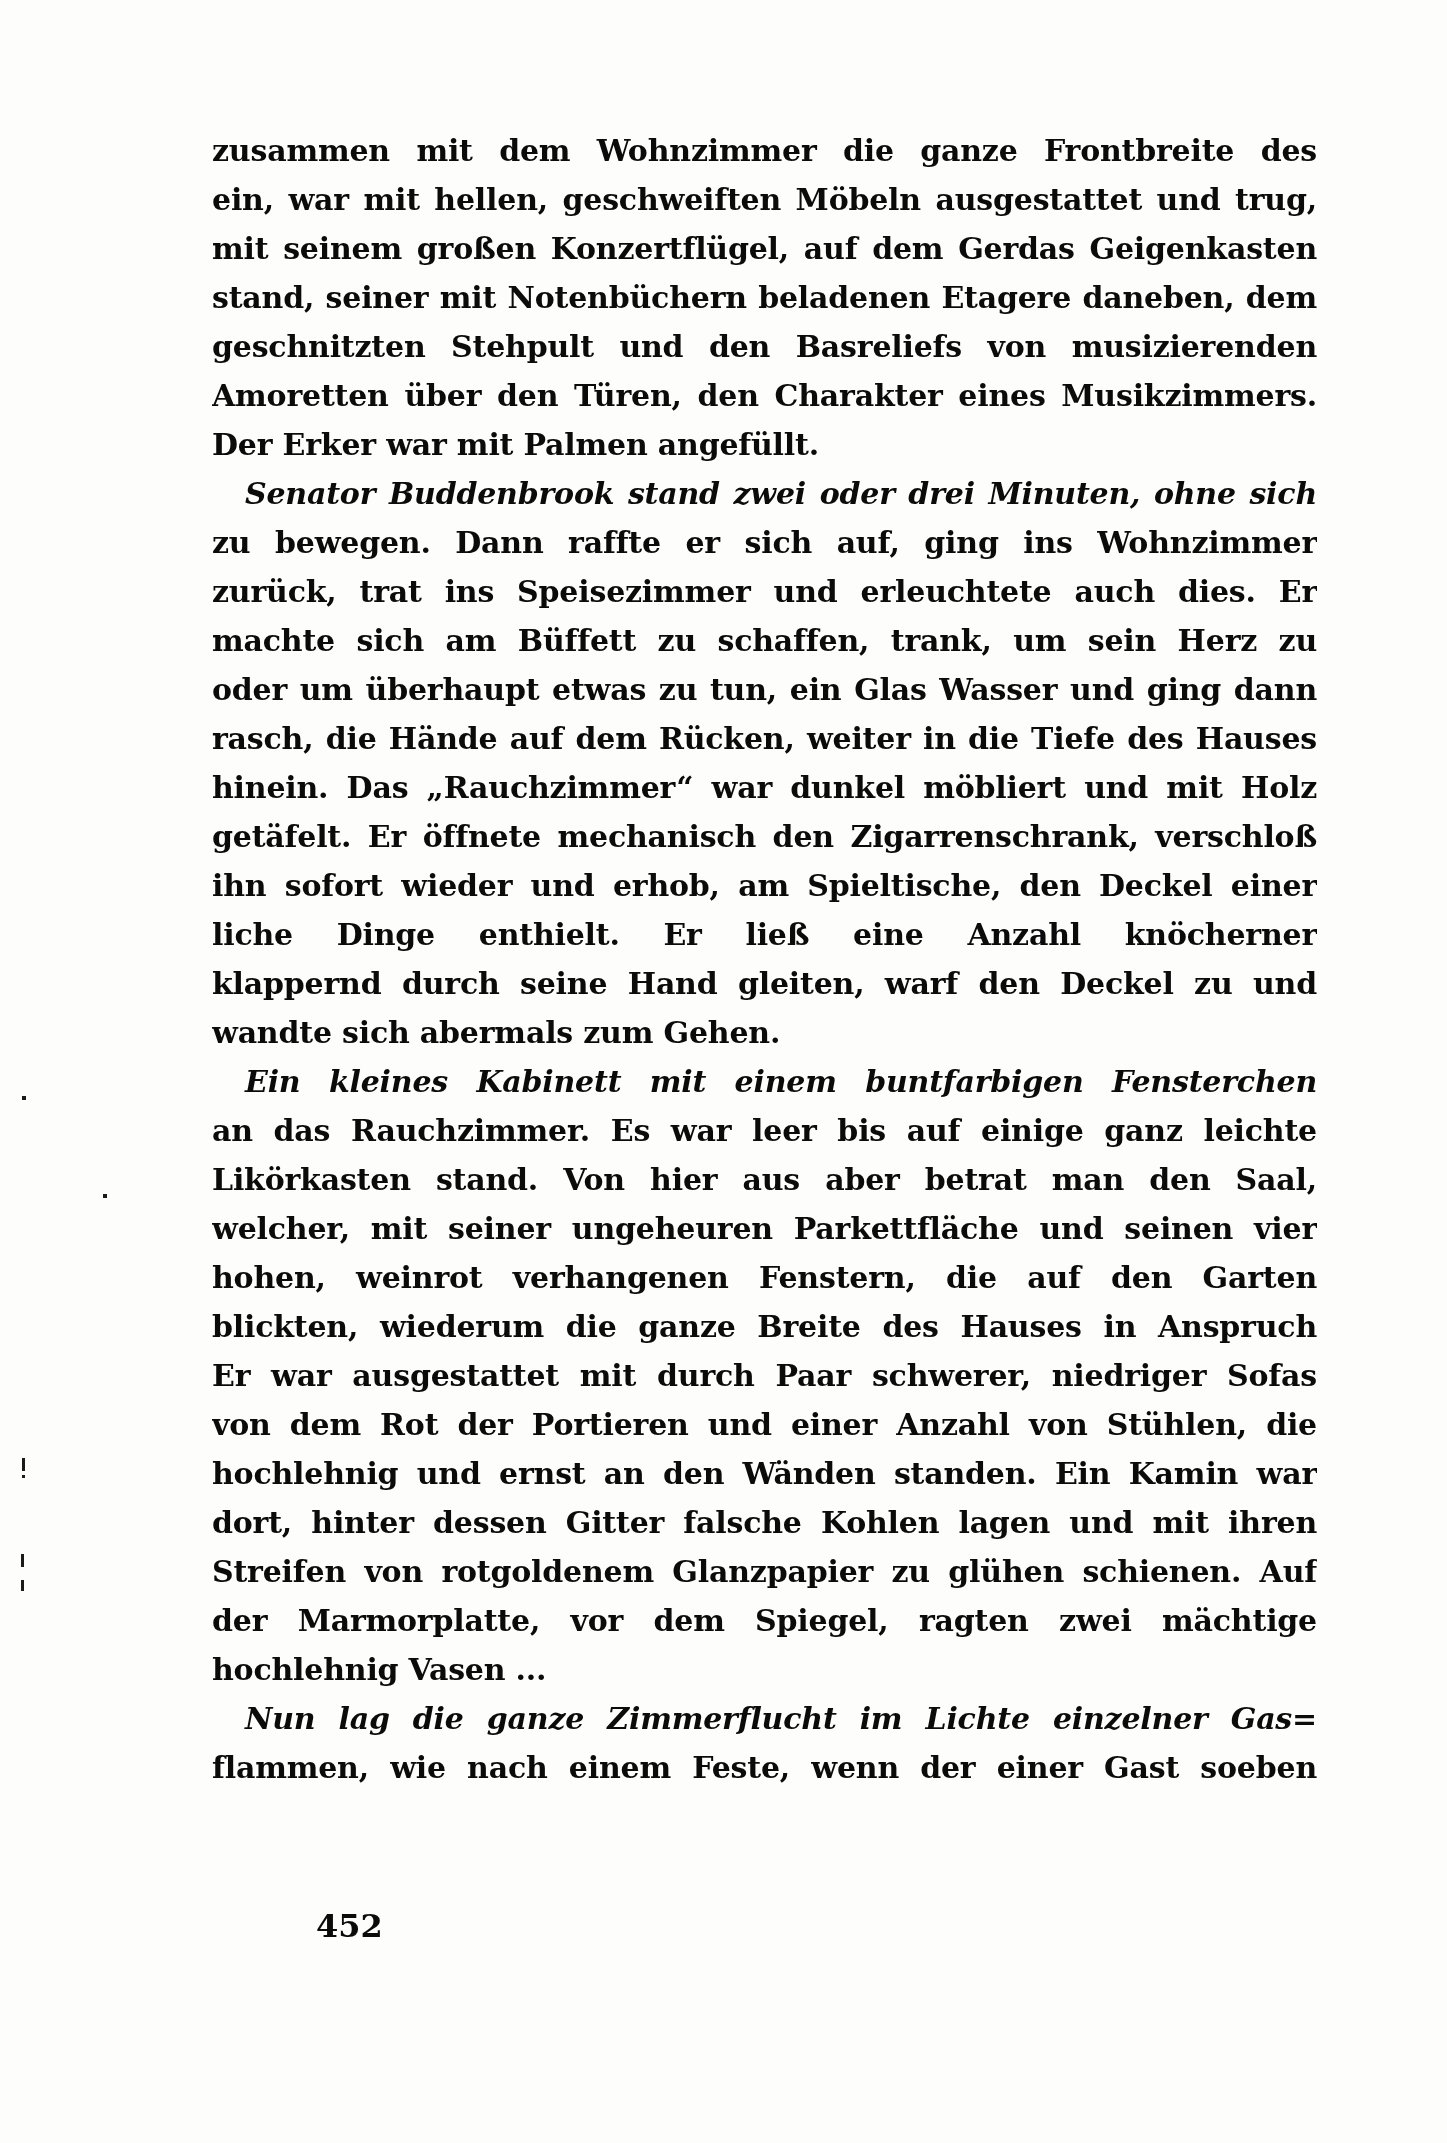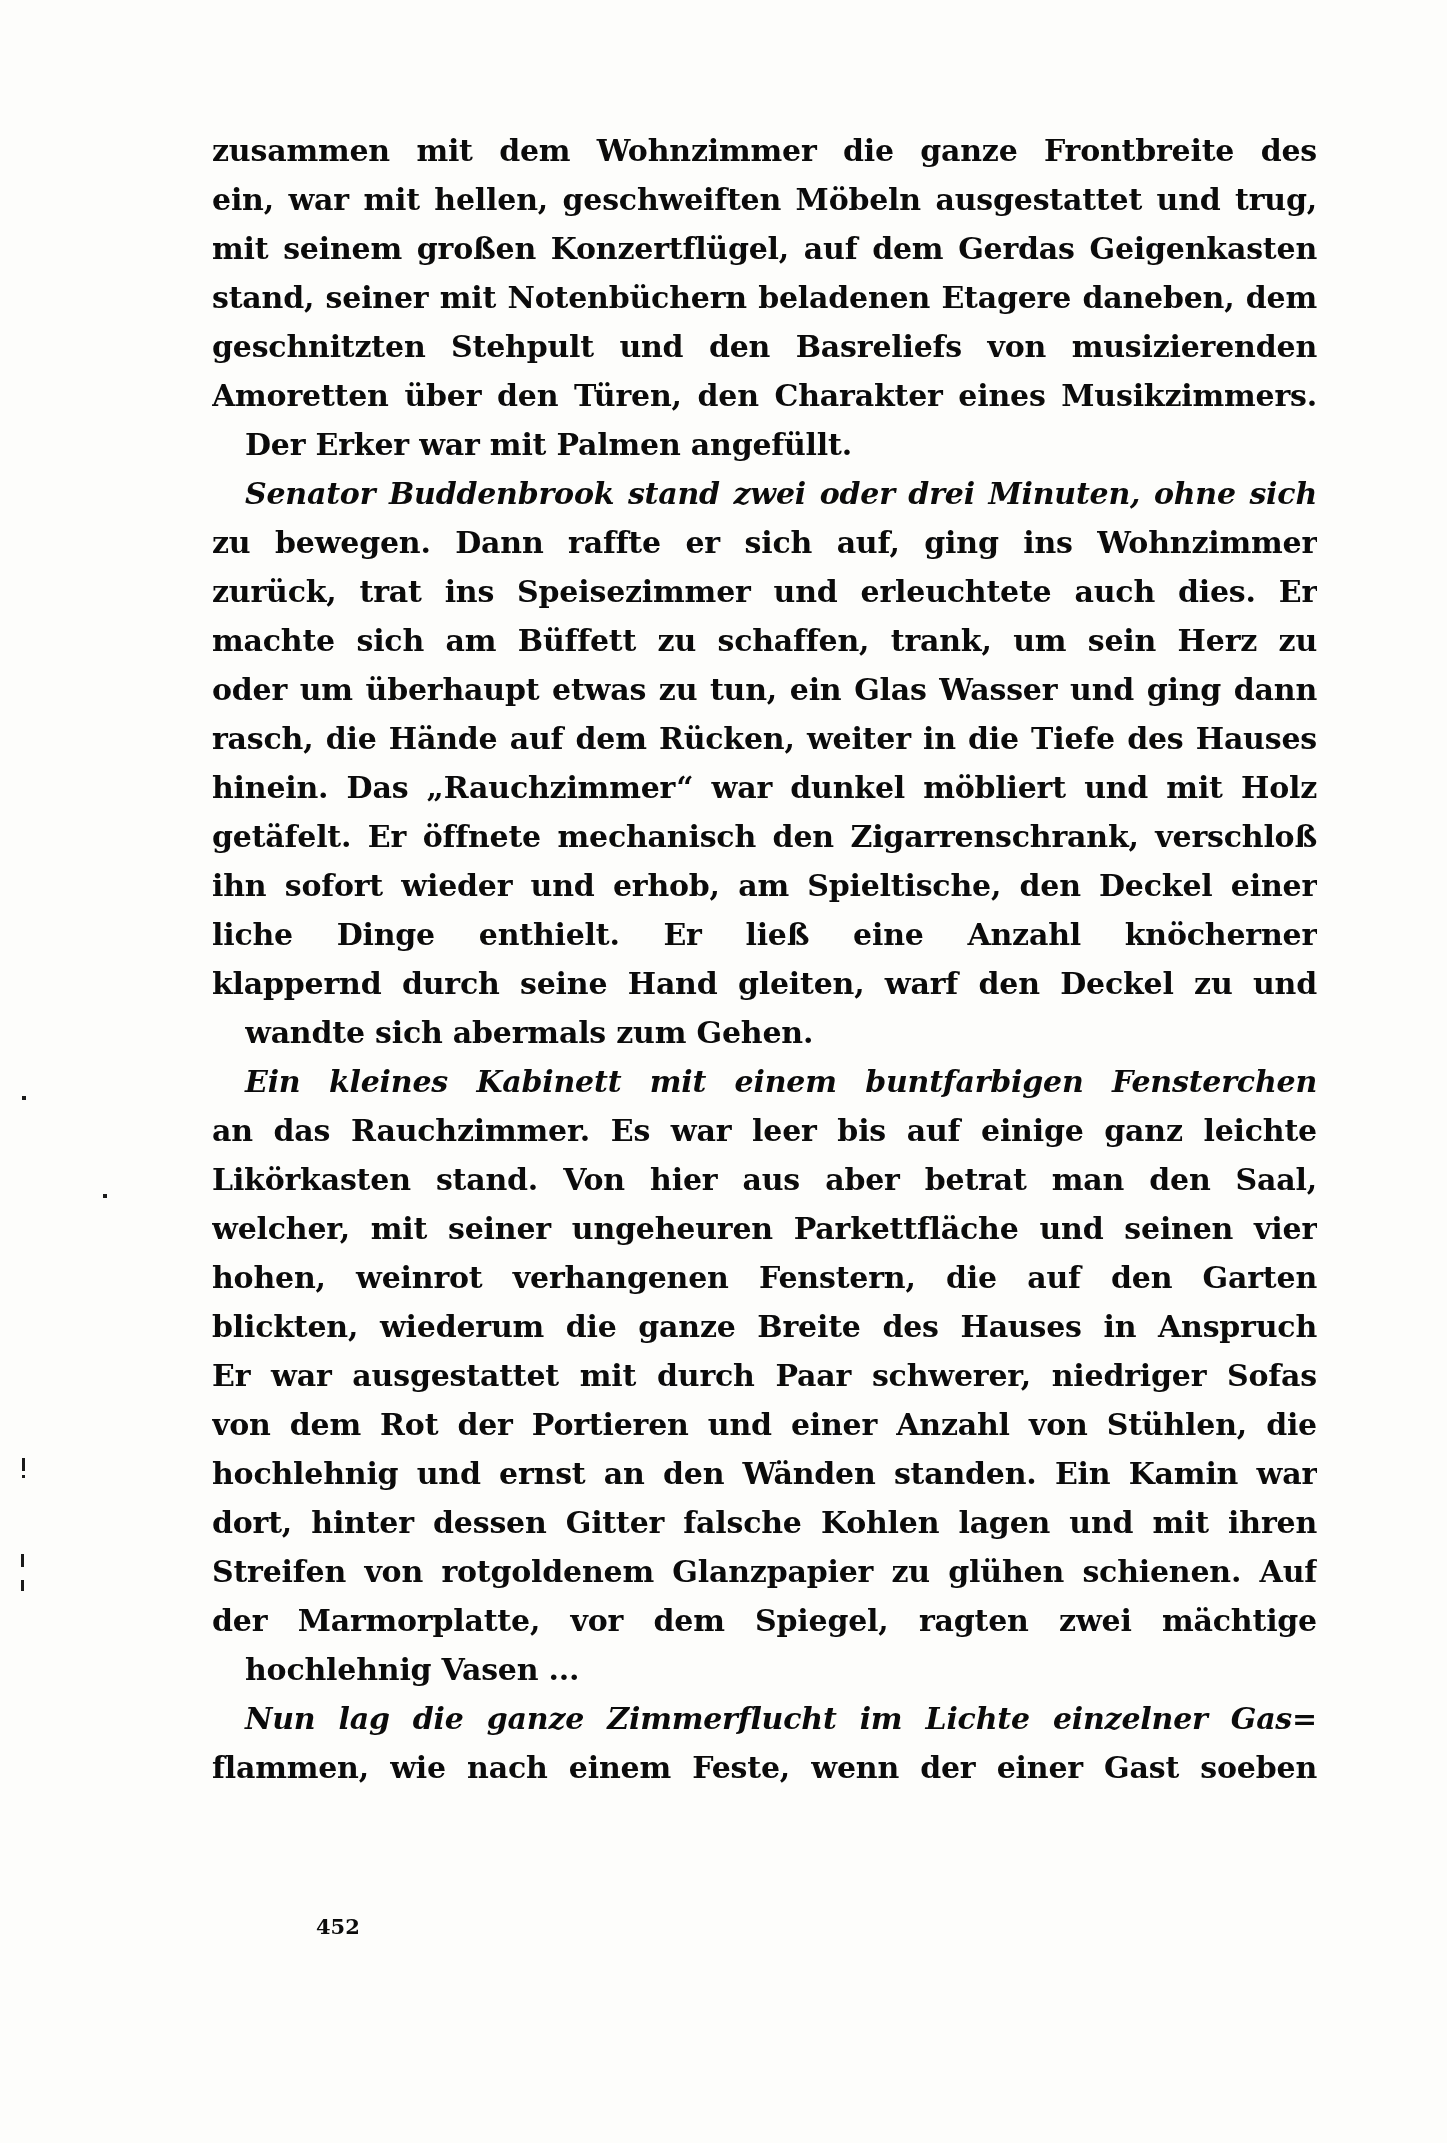--- a/index.html
+++ b/index.html
@@ -36,33 +36,32 @@
     font-size: 30px;
     font-weight: 700;
     letter-spacing: -0.2px;
     text-align: justify;
     text-align-last: justify;
     overflow: hidden;
     white-space: normal;
   }
   .line.para-end {
     text-align-last: left;
-    margin-left: 33px;
   }
   .line.indent {
     text-indent: 33px;
     font-style: italic;
   }
   .pagenum {
     position: absolute;
     left: 316px;
     top: 1902px;
     height: 49px;
     line-height: 49px;
-    font-size: 21px;
+    font-size: 32px;
     font-weight: 700;
     color: #0b0b0b;
   }
   .speck {
     position: absolute;
     background: #1a1a1a;
   }
   .speck.dot-a   { left: 22px;  top: 1096px; width: 4px; height: 4px; }
   .speck.dot-b   { left: 103px; top: 1194px; width: 4px; height: 4px; }
   .speck.dash-a  { left: 22px;  top: 1458px; width: 3px; height: 13px; }

